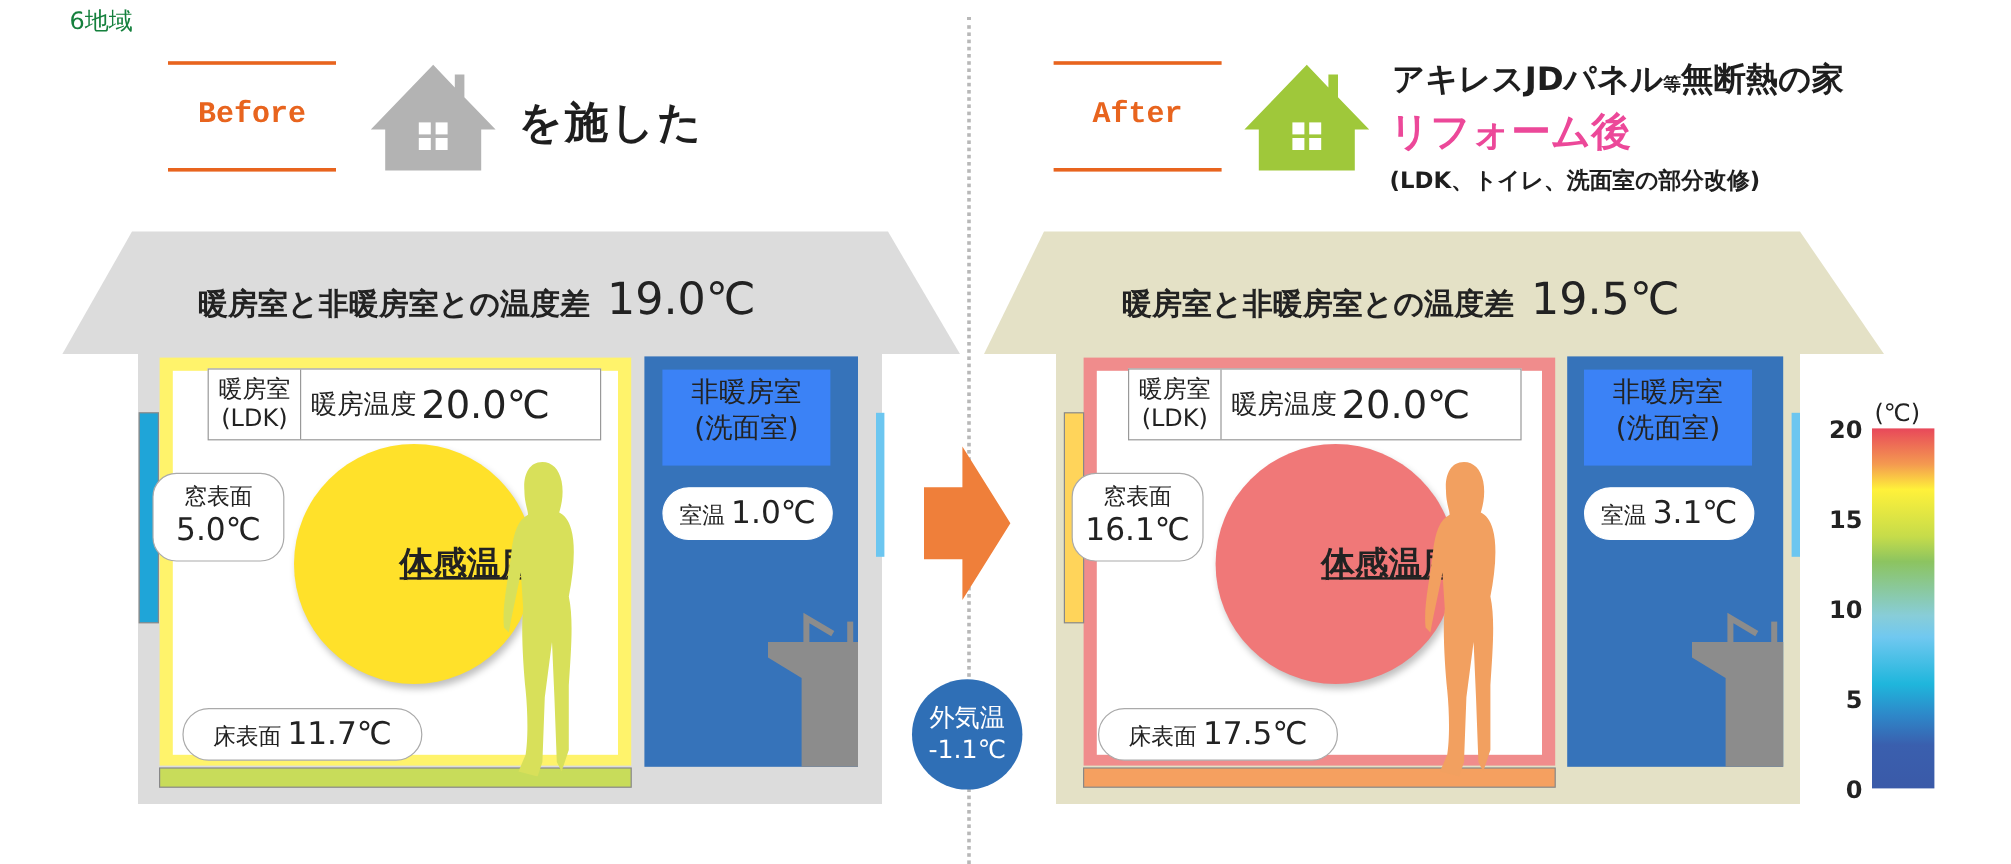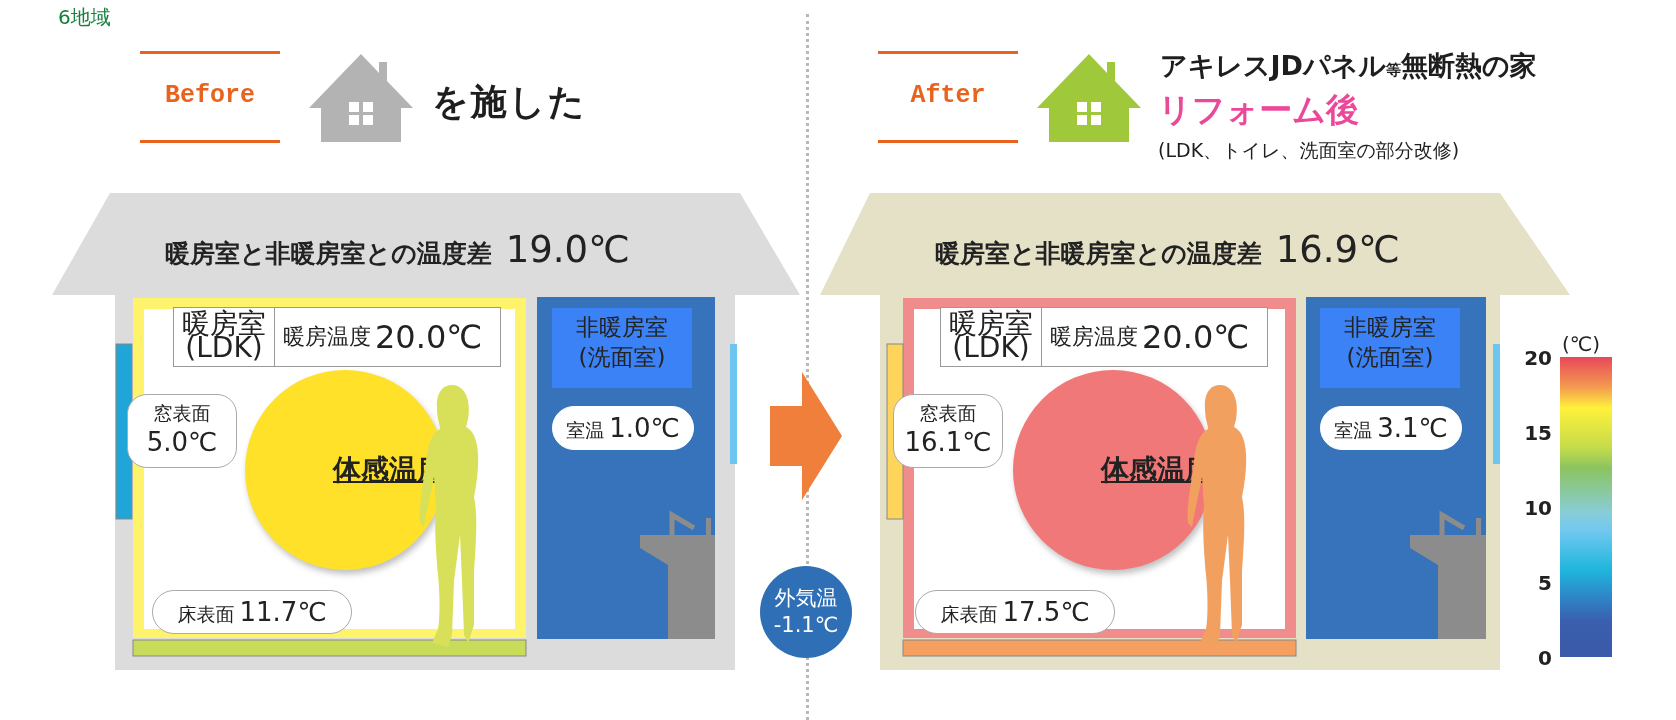--- a/index.html
+++ b/index.html
@@ -8,25 +8,25 @@
   .region{left:58px;top:4px;font-size:20px;color:#15803d;}
   .divider{left:806px;top:14px;width:0;height:706px;border-left:3px dotted #b8b8b8;}
   .tag{width:140px;height:92px;}
   .tag .line{position:absolute;left:0;width:140px;height:3px;background:#e8641e;}
   .tag .lbl{position:absolute;left:0;width:140px;top:30px;text-align:center;color:#e8641e;font-size:25px;font-family:Liberation Mono, monospace;font-weight:bold;}
   .house-icon{width:112px;height:92px;}
   .title-main{font-size:36px;font-weight:bold;letter-spacing:2px;color:#1e1e1e;}
   .title-a1{font-size:27px;font-weight:bold;color:#1e1e1e;}
   .title-a1 small{font-size:15px;}
   .title-a2{font-size:33px;font-weight:bold;color:#ec4899;}
-  .title-a3{font-size:19px;font-weight:normal;color:#1e1e1e;}
+  .title-a3{font-size:19px;font-weight:bold;color:#1e1e1e;}
   .roof-text{font-size:25px;font-weight:bold;color:#222;white-space:nowrap;}
   .roof-text .big{font-size:37px;font-weight:normal;margin-left:14px;}
   .box{background:#fff;border:1.5px solid #999;box-sizing:border-box;display:flex;}
-  .box .c1{border-right:1.5px solid #999;text-align:center;font-size:28px;line-height:24px;padding:4px 8px;}
+  .box .c1{border-right:1.5px solid #999;text-align:center;font-size:20px;line-height:24px;padding:4px 8px;}
   .box .c2{font-size:22px;display:flex;align-items:center;padding:0 8px;white-space:nowrap;}
   .box .c2 .v{font-size:32px;margin-left:4px;}
   .nh-box{background:#3b82f6;text-align:center;font-size:23px;line-height:30px;box-sizing:border-box;padding-top:4px;}
   .pill{background:#fff;border:1.5px solid #aaa;border-radius:22px;box-sizing:border-box;text-align:center;}
   .pill-small{font-size:19px;}
   .pill .v{font-size:26px;}
   .circle{border-radius:50%;box-shadow:2px 4px 6px rgba(0,0,0,0.25);display:flex;flex-direction:row;align-items:center;justify-content:flex-end;text-decoration:underline;}
   .circle .t1{font-size:28px;font-weight:bold;}
   .circle .t2{font-size:50px;line-height:56px;}
   .circle .t2 small{font-size:26px;}
@@ -185,21 +185,21 @@
 <div class="abs nh-box" style="left:1320px;top:308px;width:140px;height:80px;">
   <div>非暖房室</div>
   <div>(洗面室)</div>
 </div>
 <div class="abs pill" style="left:1320px;top:406px;width:142px;height:44px;line-height:42px;border-color:#fff;">
   <span class="pill-small">室温</span>
   <span class="v">3.1℃</span>
 </div>
 
 <div class="abs roof-text" style="left:935px;top:228px;">
-  <span>暖房室と非暖房室との温度差</span><span class="big">16.9℃</span>
+  <span>暖房室と非暖房室との温度差</span><span class="big">19.5℃</span>
 </div>
 
 <div class="abs" style="left:1562px;top:332px;font-size:20px;">(℃)</div>
 <div class="abs" style="left:1560px;top:357px;width:52px;height:300px;background:linear-gradient(to bottom,#e8485a 0%,#f49a50 10%,#fff13a 17%,#c6dc4a 30%,#8cc460 37%,#88cdd8 52%,#70c8f0 58%,#1fb6dc 71%,#2e86c8 80%,#3a5fae 88%,#3a5aa8 100%);"></div>
 <div class="abs cb-tick" style="left:1522px;top:346px;">20</div>
 <div class="abs cb-tick" style="left:1522px;top:421px;">15</div>
 <div class="abs cb-tick" style="left:1522px;top:496px;">10</div>
 <div class="abs cb-tick" style="left:1522px;top:571px;">5</div>
 <div class="abs cb-tick" style="left:1522px;top:646px;">0</div>
 

